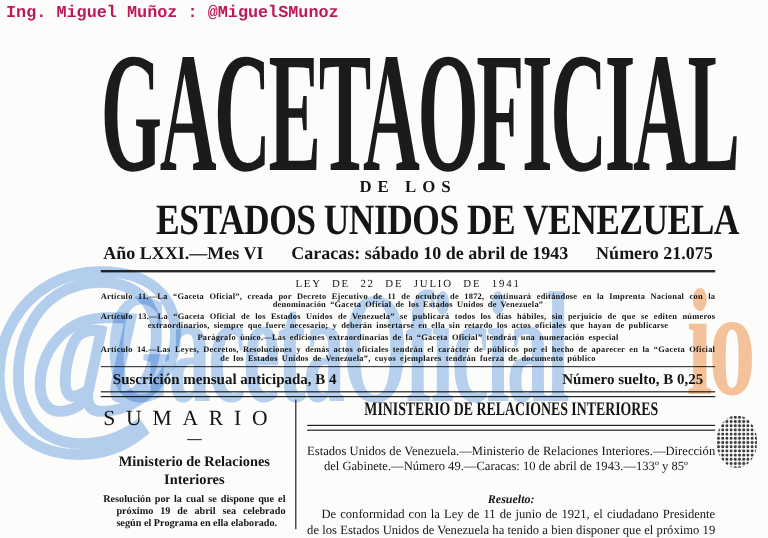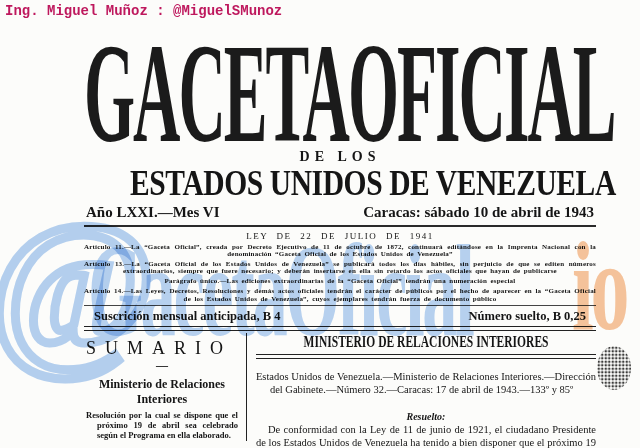--- a/index.html
+++ b/index.html
@@ -109,20 +109,21 @@
     <span>GACETA</span>
     <span>OFICIAL</span>
   </div>
 
   <div class="de-los">DE LOS</div>
   <div class="country">ESTADOS UNIDOS DE VENEZUELA</div>
 
   <div class="date-row">
     <span>Año LXXI.—Mes VI</span>
     <span>Caracas: sábado 10 de abril de 1943</span>
+    <span>Número 21.075</span>
   </div>
 
   <div class="rule-thin"></div>
 
   <div class="law-heading">LEY DE 22 DE JULIO DE 1941</div>
 
   <p class="article">Artículo 11.—La “Gaceta Oficial”, creada por Decreto Ejecutivo de 11 de octubre de 1872, continuará editándose en la Imprenta Nacional con la denominación “Gaceta Oficial de los Estados Unidos de Venezuela”</p>
   <p class="article">Artículo 13.—La “Gaceta Oficial de los Estados Unidos de Venezuela” se publicará todos los días hábiles, sin perjuicio de que se editen números extraordinarios, siempre que fuere necesario; y deberán insertarse en ella sin retardo los actos oficiales que hayan de publicarse</p>
   <p class="article paragrafo">Parágrafo único.—Las ediciones extraordinarias de la “Gaceta Oficial” tendrán una numeración especial</p>
   <p class="article">Artículo 14.—Las Leyes, Decretos, Resoluciones y demás actos oficiales tendrán el carácter de públicos por el hecho de aparecer en la “Gaceta Oficial de los Estados Unidos de Venezuela”, cuyos ejemplares tendrán fuerza de documento público</p>
@@ -141,21 +142,21 @@
       <div class="sumario">SUMARIO</div>
       <div class="sumario-dash">—</div>
       <div class="sumario-ministry">Ministerio de Relaciones Interiores</div>
       <p class="sumario-item">Resolución por la cual se dispone que el próximo 19 de abril sea celebrado según el Programa en ella elaborado.</p>
 
     </div>
     <div class="col-divider"></div>
     <div class="col-right">
       <div class="mri-heading">MINISTERIO DE RELACIONES INTERIORES</div>
       <div class="mri-rule"></div>
-      <p class="mri-body1">Estados Unidos de Venezuela.—Ministerio de Relaciones Interiores.—Dirección del Gabinete.—Número 32.—Caracas: 17 de abril de 1943.—133º y 85º</p>
+      <p class="mri-body1">Estados Unidos de Venezuela.—Ministerio de Relaciones Interiores.—Dirección del Gabinete.—Número 49.—Caracas: 10 de abril de 1943.—133º y 85º</p>
       <div class="mri-resuelto">Resuelto:</div>
       <p class="mri-body2">De conformidad con la Ley de 11 de junio de 1921, el ciudadano Presidente de los Estados Unidos de Venezuela ha tenido a bien disponer que el próximo 19 de los corrientes sea celebrado según el siguiente</p>
     </div>
   </div>
 </div>
 
 <div class="wm wm-at">@</div>
 <div class="wm wm-main">GacetaOficial</div>
 <div class="wm wm-io">io</div>
 <div class="wm wm-dot"></div>

